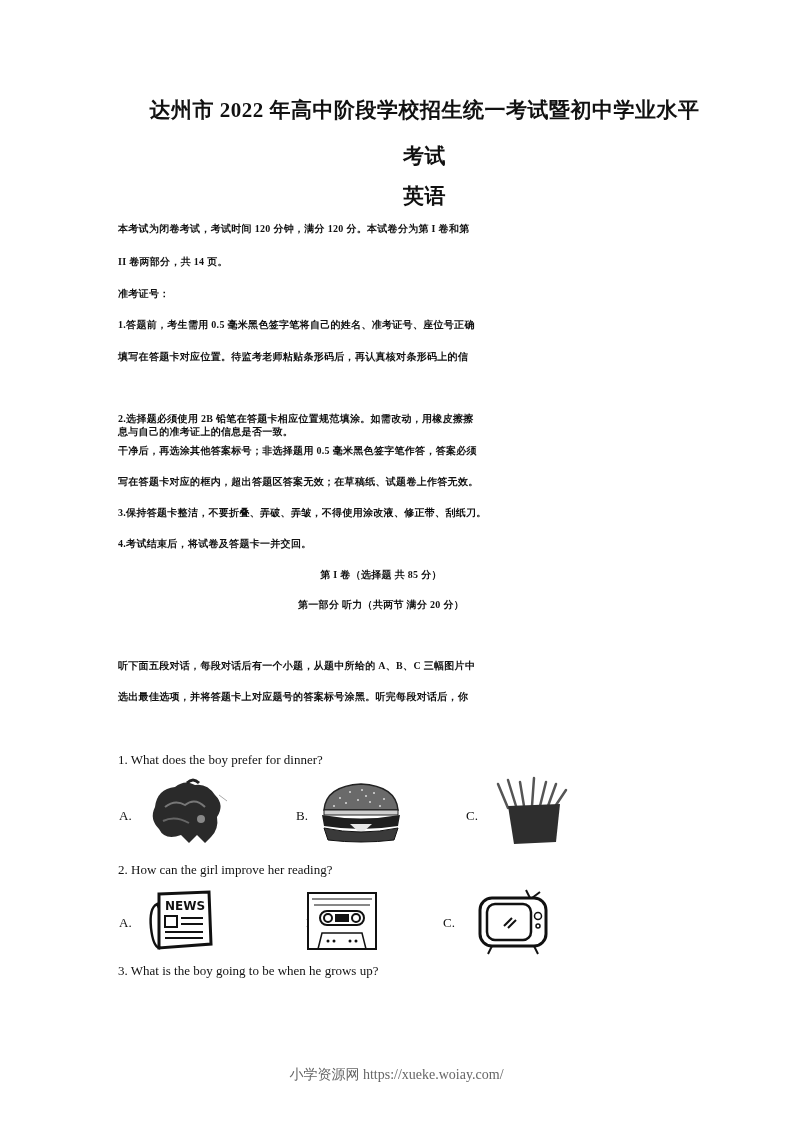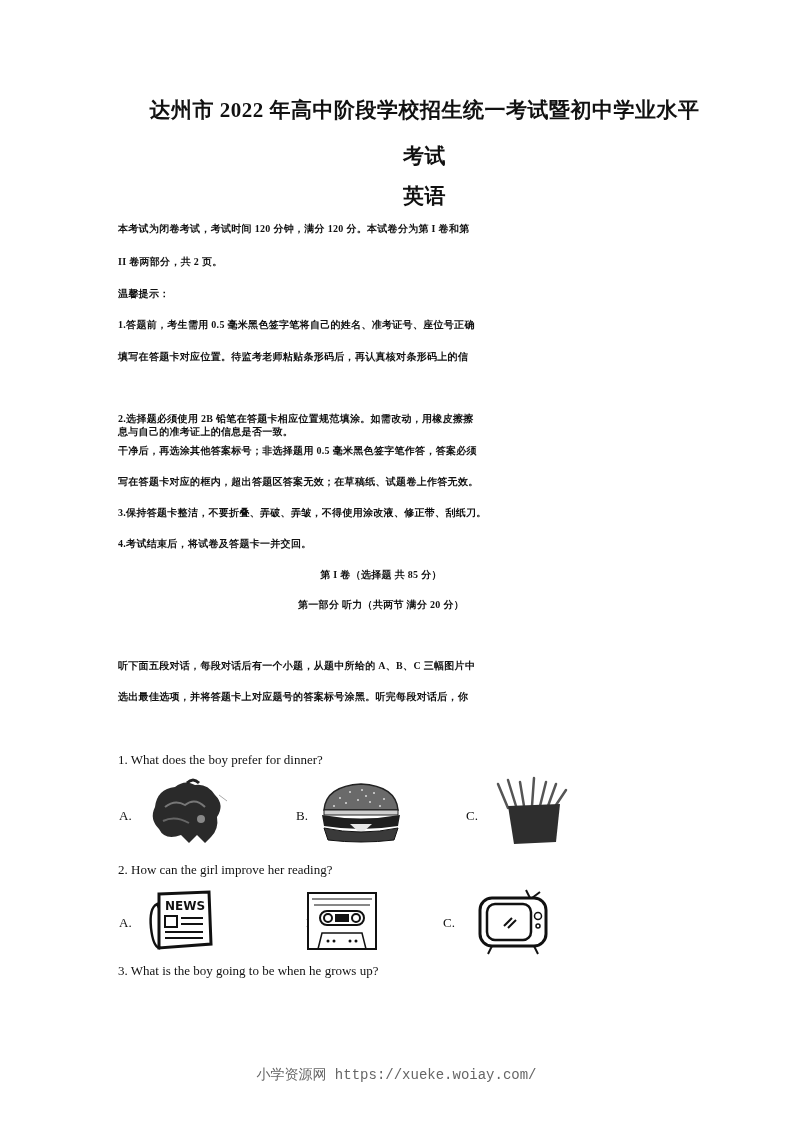--- a/index.html
+++ b/index.html
@@ -5,34 +5,34 @@
   html, body { margin: 0; padding: 0; background: #ffffff; }
   body { width: 793px; height: 1122px; position: relative; overflow: hidden; color: #111; }
   .page { position: absolute; left: 0; top: 0; width: 793px; height: 1122px; }
   .serif { font-family: "Liberation Serif", "DejaVu Serif", serif; }
   .title { position: absolute; left: 0; width: 793px; text-align: center; font-weight: bold; font-size: 21px; letter-spacing: 0.5px; padding-left: 28px; }
   .line { position: absolute; left: 118px; width: 570px; font-weight: bold; font-size: 10px; white-space: nowrap; letter-spacing: 0.3px; }
   .center { left: 0; width: 762px; text-align: center; }
   .q { position: absolute; left: 118px; font-size: 13px; white-space: nowrap; }
   .opt { position: absolute; font-size: 13px; }
   .pic { position: absolute; }
-  .footer { position: absolute; left: 0; width: 793px; top: 1066px; text-align: center; font-family: Liberation Mono, monospace; font-size: 14px; color: #666; }
+  .footer { position: absolute; left: 0; width: 793px; top: 1066px; text-align: center; font-family: Liberation Serif, serif; font-size: 14px; color: #666; }
 </style>
 </head>
 <body>
 
 <div class="page serif">
 
   <div class="title" style="top:96px;">达州市 2022 年高中阶段学校招生统一考试暨初中学业水平</div>
   <div class="title" style="top:142px;">考试</div>
   <div class="title" style="top:182px;">英语</div>
 
   <div class="line" style="top:222px;">本考试为闭卷考试，考试时间 120 分钟，满分 120 分。本试卷分为第 I 卷和第</div>
-  <div class="line" style="top:255px;">II 卷两部分，共 2 页。</div>
-  <div class="line" style="top:287px;">温馨提示：</div>
+  <div class="line" style="top:255px;">II 卷两部分，共 14 页。</div>
+  <div class="line" style="top:287px;">准考证号：</div>
 
   <div class="line" style="top:318px;">1.答题前，考生需用 0.5 毫米黑色签字笔将自己的姓名、准考证号、座位号正确</div>
   <div class="line" style="top:350px;">填写在答题卡对应位置。待监考老师粘贴条形码后，再认真核对条形码上的信</div>
   <div class="line" style="top:381px;margin-top:44px;">息与自己的准考证上的信息是否一致。</div>
 
   <div class="line" style="top:412px;">2.选择题必须使用 2B 铅笔在答题卡相应位置规范填涂。如需改动，用橡皮擦擦</div>
   <div class="line" style="top:444px;">干净后，再选涂其他答案标号；非选择题用 0.5 毫米黑色签字笔作答，答案必须</div>
   <div class="line" style="top:475px;">写在答题卡对应的框内，超出答题区答案无效；在草稿纸、试题卷上作答无效。</div>
   <div class="line" style="top:506px;">3.保持答题卡整洁，不要折叠、弄破、弄皱，不得使用涂改液、修正带、刮纸刀。</div>
   <div class="line" style="top:537px;">4.考试结束后，将试卷及答题卡一并交回。</div>

